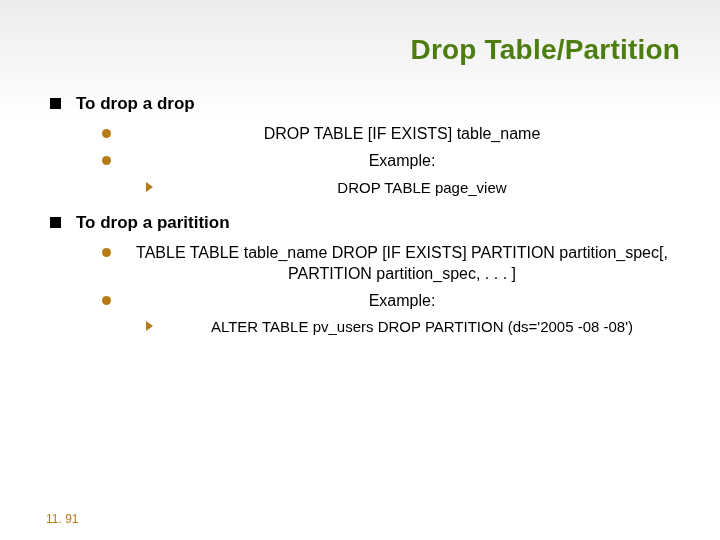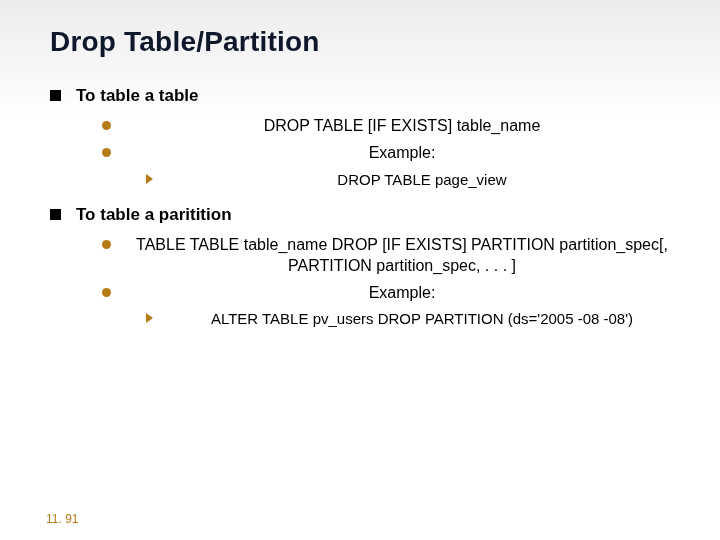--- a/index.html
+++ b/index.html
@@ -10,25 +10,25 @@
     font-family: Arial, Helvetica, sans-serif;
     background: linear-gradient(to bottom, #ececec 0%, #ffffff 22%, #ffffff 100%);
     color: #000;
     position: relative;
   }
   .slide {
     box-sizing: border-box;
     padding: 18px 40px 0 50px;
   }
   h1.title {
-    margin: 8px 0 28px 0;
-    text-align: left;
+    margin: 16px 0 28px 0;
+    text-align: right;
     font-size: 28px;
     font-weight: bold;
-    color: #0f172a;
+    color: #4d7c0f;
     letter-spacing: 0.2px;
   }
   ul.l1 {
     list-style: none;
     padding-left: 0;
     margin: 0;
   }
   ul.l1 > li {
     position: relative;
     padding-left: 26px;
@@ -104,38 +104,38 @@
 </style>
 </head>
 <body>
 
 <div class="slide">
   <h1 class="title">Drop Table/Partition</h1>
 
   <ul class="l1">
 
     <li>
-      <span>To table a table</span>
+      <span>To drop a drop</span>
       <ul class="l2">
         <li>
           <span>DROP TABLE [IF EXISTS] table_name</span>
         </li>
         <li>
           <span>Example:</span>
           <ul class="l3">
             <li>
               <span>DROP TABLE page_view</span>
             </li>
           </ul>
         </li>
       </ul>
     </li>
 
     <li>
-      <span>To table a paritition</span>
+      <span>To drop a paritition</span>
       <ul class="l2">
         <li>
           <span>TABLE TABLE table_name DROP [IF EXISTS] PARTITION partition_spec[, PARTITION partition_spec, . . . ]</span>
         </li>
         <li>
           <span>Example:</span>
           <ul class="l3">
             <li>
               <span>ALTER TABLE pv_users DROP PARTITION (ds='2005 -08 -08')</span>
             </li>

